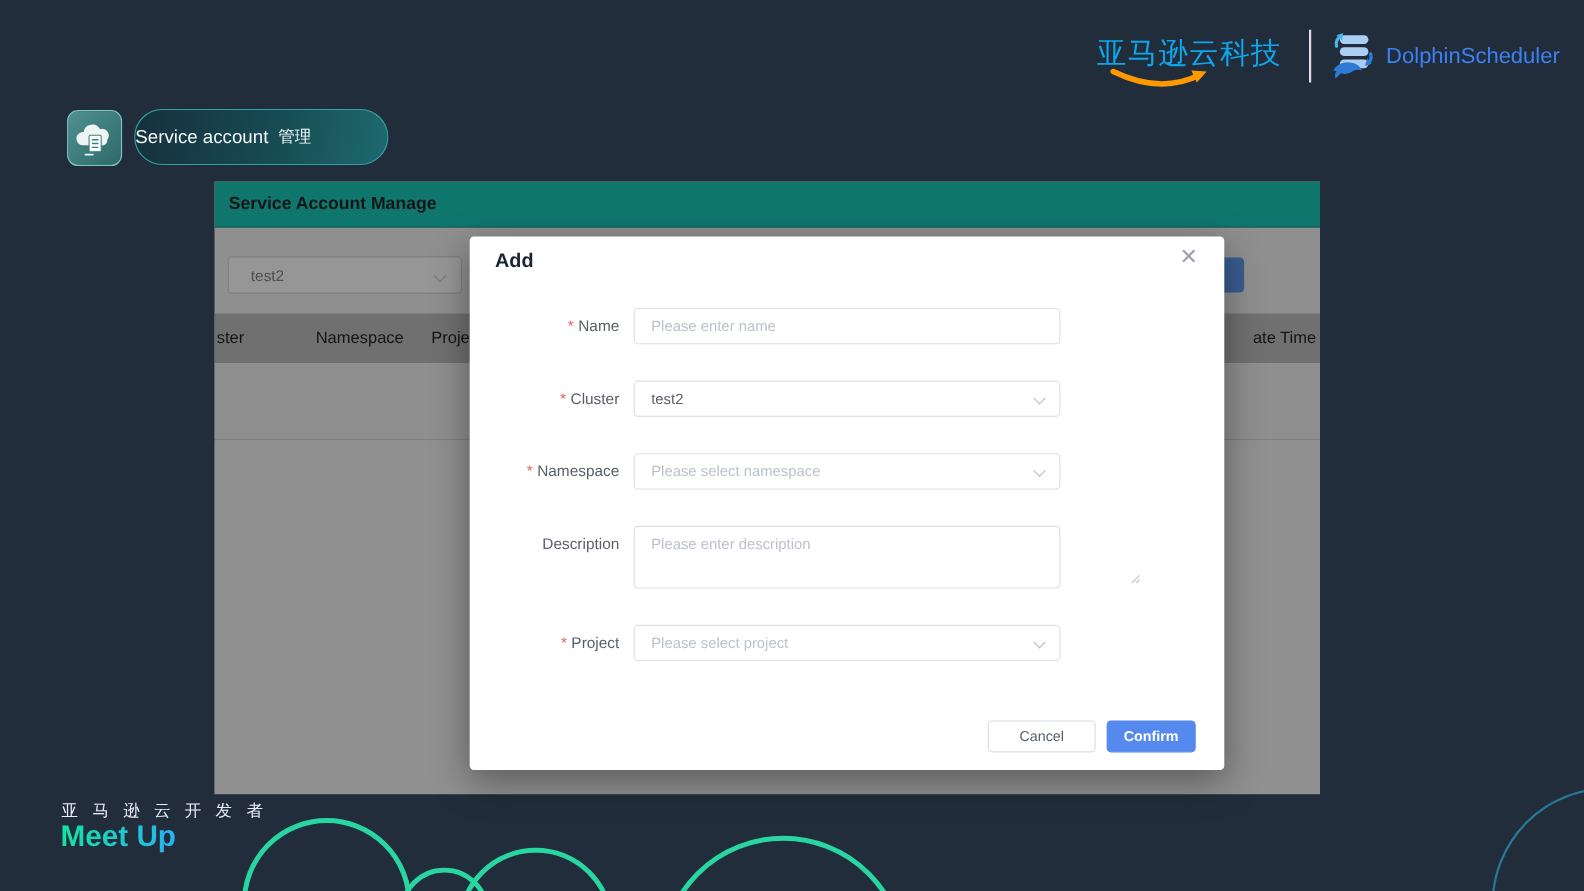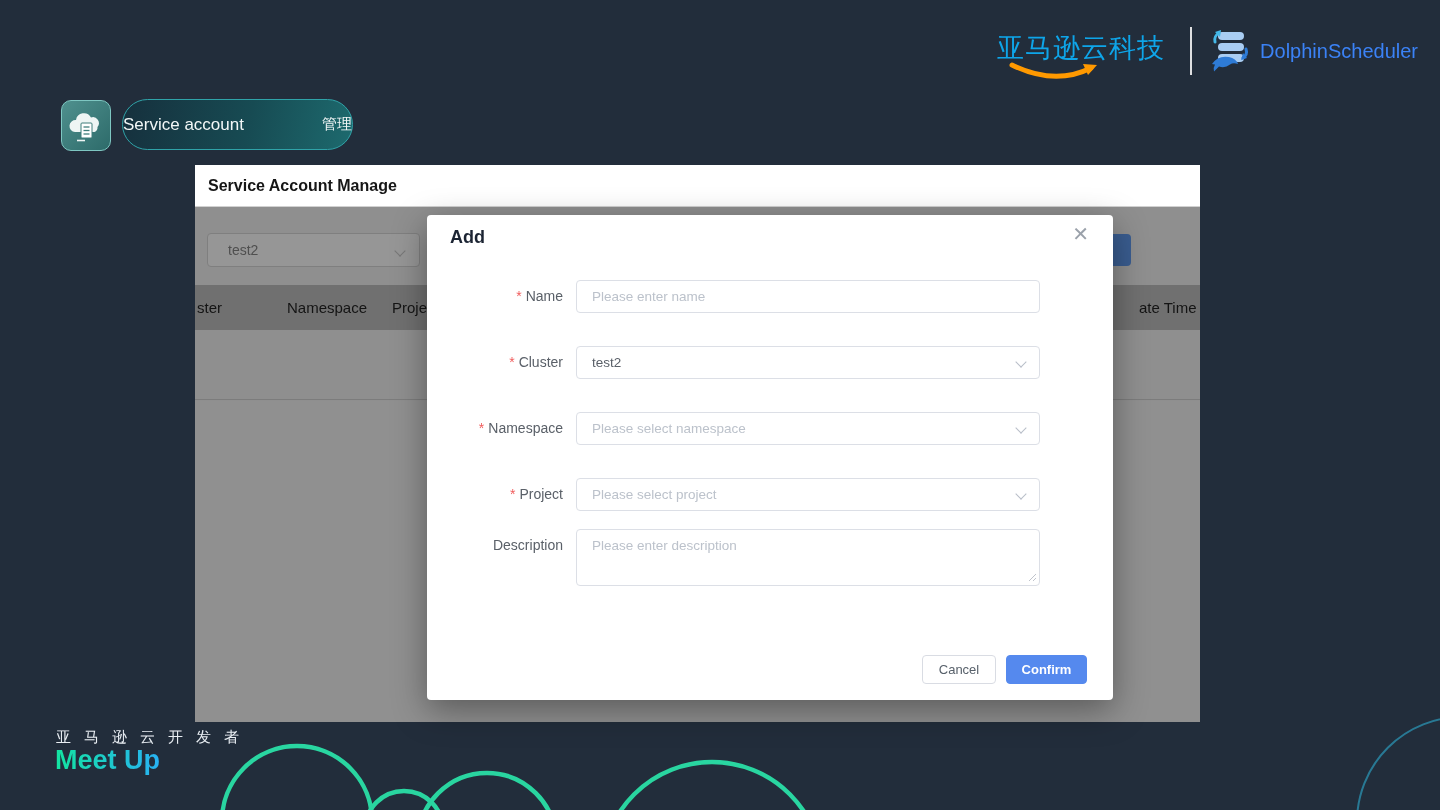--- a/index.html
+++ b/index.html
@@ -23,34 +23,34 @@
   .nav-icon-sq {
     position:absolute; left:61px; top:100px; width:50px; height:51px;
     border-radius:10px; border:1px solid #7ec7c2;
     background:linear-gradient(135deg,#4f908e 0%,#2d6b6a 100%);
     display:flex; align-items:center; justify-content:center;
   }
   .nav-pill {
     position:absolute; left:122px; top:99px; width:231px; height:51px;
     border-radius:26px; border:1.5px solid #2fa3a8;
     background:linear-gradient(100deg,#16303d 0%,#174b53 55%,#1d6a6e 100%);
-    display:flex; align-items:center; justify-content:space-between;
+    display:flex; align-items:center; justify-content:flex-start;
     color:#f2f7f7; white-space:nowrap;
   }
   .nav-pill .en { font-size:17px; }
   .nav-pill .zh { font-size:15px; margin-left:9px; }
 
   
   .page {
     position:absolute; left:195px; top:165px; width:1005px; height:557px;
     background:#8f8f8f; overflow:hidden; z-index:1;
   }
   .page-title-band {
     position:absolute; left:0; top:0; width:100%; height:42px;
-    background:#ffffff; border-bottom:1px solid rgba(0,0,0,.18);padding-left:36px;
+    background:#0f766e; border-bottom:1px solid rgba(0,0,0,.18);padding-left:36px;
   }
   .page-title-band .t {
     position:absolute; left:13px; top:0; line-height:42px;
     font-size:16px; font-weight:bold; color:#161616;
   }
   .dim-select {
     position:absolute; left:12px; top:68px; width:213px; height:34px;
     background:#969696; border:1px solid #7f7f7f; border-radius:4px;
     display:flex; align-items:center; padding:0 14px 0 20px;
     font-size:14px; color:#4f4f4f;
@@ -92,21 +92,21 @@
   .form { position:absolute; left:0; top:65px; width:100%; }
   .frow { display:flex; margin-bottom:33px; }
   .frow.gap-sm { margin-bottom:18px; }
   .flabel {
     width:136px; text-align:right; font-size:14px; color:#5a6068;
     padding-top:8px; white-space:nowrap;
   }
   .req { color:#f05b5b; margin-right:4px; font-size:14px; }
   .fctrl { margin-left:13px; position:relative; }
   .inp, .sel, .txa {
-    width:464px; border:1px solid #dcdfe6; border-radius:4px; background:#fff;
+    width:388px; border:1px solid #dcdfe6; border-radius:4px; background:#fff;
     font-size:13.5px; font-family:"Liberation Sans", sans-serif;
   }
   .inp { height:33px; padding:0 15px; color:#5a6068; outline:none; }
   .inp::placeholder { color:#bcc2cb; }
   .sel { height:33px; display:flex; align-items:center; padding:0 32px 0 15px; position:relative; }
   .sel .val { color:#5a6068; }
   .sel .ph  { color:#bcc2cb; }
   .chev {
     position:absolute; right:14px; top:11px; width:8px; height:8px;
     border-right:1.5px solid #b8bec8; border-bottom:1.5px solid #b8bec8;
@@ -115,21 +115,21 @@
   .txa-wrap { position:relative; width:464px; }
   .txa { height:57px; padding:8px 15px; resize:none; color:#5a6068; outline:none; display:block; }
   .txa::placeholder { color:#bcc2cb; }
   .resize-grip { position:absolute; right:3px; bottom:4px; }
   .modal-footer { position:absolute; right:26px; bottom:16px; display:flex; }
   .btn {
     height:29px; border-radius:4px; font-size:13px; cursor:pointer;
     display:flex; align-items:center; justify-content:center;
     font-family:"Liberation Sans", sans-serif;
   }
-  .btn-cancel { width:74px; background:#fff; border:1px solid #d9dce3; color:#57606a; }
+  .btn-cancel { width:98px; background:#fff; border:1px solid #d9dce3; color:#57606a; }
   .btn-confirm { width:81px; background:#5589ee; border:1px solid #5589ee; color:#fff; font-weight:bold; margin-left:10px; }
 
   
   .footer-zh {
     position:absolute; left:56px; top:728px; color:#e9eef3; font-size:15px;
     letter-spacing:13px; white-space:nowrap;font-family:Liberation Serif, serif;
   }
   .footer-meetup {
     position:absolute; left:55px; top:745px; font-size:27px; font-weight:bold;
     background:linear-gradient(90deg,#13e4a0 0%,#28b2f4 100%);
@@ -235,43 +235,43 @@
     <div class="frow">
       <div class="flabel"><span class="req">*</span><span>Namespace</span></div>
       <div class="fctrl">
         <div class="sel">
           <span class="ph">Please select namespace</span>
           <span class="chev"></span>
         </div>
       </div>
     </div>
 
-    <div class="frow gap-sm">
-      <div class="flabel"><span class="req">*</span><span>Project</span></div>
-      <div class="fctrl">
-        <div class="sel">
-          <span class="ph">Please select project</span>
-          <span class="chev"></span>
-        </div>
-      </div>
-    </div>
-
     <div class="frow">
       <div class="flabel"><span>Description</span></div>
       <div class="fctrl">
         <div class="txa-wrap">
           <textarea class="txa" placeholder="Please enter description" style=""></textarea>
           <svg class="resize-grip" width="10" height="10" viewBox="0 0 10 10">
             <line x1="2" y1="9" x2="9" y2="2" stroke="#c0c4cc" stroke-width="1"></line>
             <line x1="6" y1="9" x2="9" y2="6" stroke="#c0c4cc" stroke-width="1"></line>
           </svg>
         </div>
       </div>
     </div>
 
+    <div class="frow gap-sm">
+      <div class="flabel"><span class="req">*</span><span>Project</span></div>
+      <div class="fctrl">
+        <div class="sel">
+          <span class="ph">Please select project</span>
+          <span class="chev"></span>
+        </div>
+      </div>
+    </div>
+
   </div>
 
   <div class="modal-footer">
     <button class="btn btn-cancel">Cancel</button>
     <button class="btn btn-confirm">Confirm</button>
   </div>
 </div>
 
 <div class="footer-zh">亚马逊云开发者</div>
 <div class="footer-meetup">Meet Up</div>

